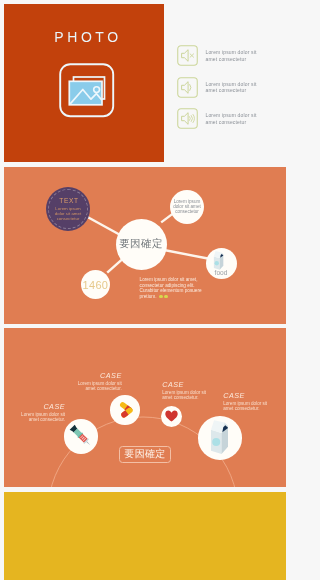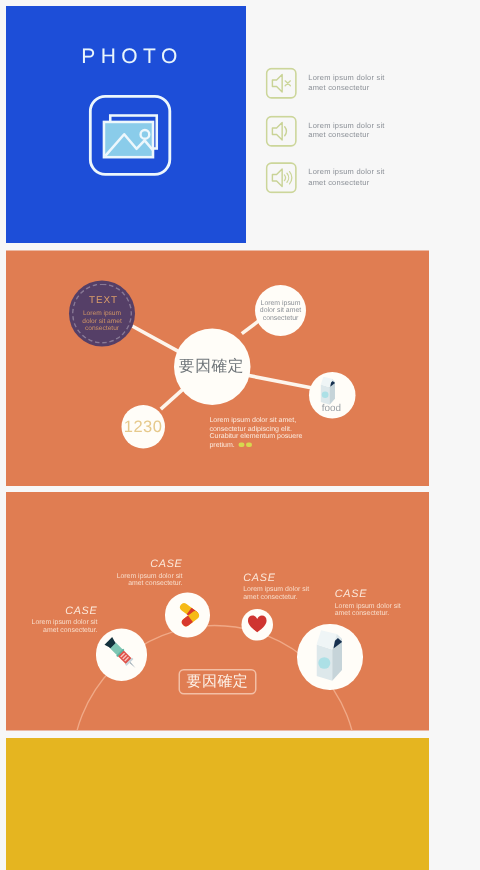--- a/index.html
+++ b/index.html
@@ -1,19 +1,19 @@
 <!DOCTYPE html>
 <html><head>
 <meta charset="utf-8">
 <style>
   html,body{margin:0;padding:0;}
   body{width:290px;height:580px;background:#f7f7f7;font-family:"Liberation Sans",sans-serif;overflow:hidden;}
   .slide{position:absolute;left:4px;width:282px;overflow:hidden;}
   #s1{top:4px;height:158px;background:#f7f7f7;}
-  .bluepanel{position:absolute;left:0;top:0;width:160px;height:205px;background:#1d4ed8;}
+  .bluepanel{position:absolute;left:0;top:0;width:160px;height:205px;background:#c2410c;}
   .photo-title{position:absolute;left:4px;top:25px;width:160px;text-align:center;color:#e9f5fb;font-size:14px;letter-spacing:3.6px;font-weight:400;}
   .photo-icon{position:absolute;left:54.6px;top:58.6px;}
   .audio-list{position:absolute;left:173px;top:41px;}
   .audio-row{display:flex;align-items:center;height:21px;margin-bottom:10.5px;}
   .audio-icon{width:21px;height:21px;flex:none;line-height:0;}
   .audio-text{margin-left:7.5px;font-size:5px;color:#8b9097;line-height:6.2px;letter-spacing:.15px;width:52px;}
   #s2{top:167px;height:157px;background:#e07d52;}
   .s2-lines{position:absolute;left:0;top:0;}
   .c-purple{position:absolute;left:41.5px;width:44px;height:44px;top:19.5px;border-radius:50%;background:#553f67;}
   .c-purple-dash{position:absolute;left:2.2px;top:2.2px;width:38.4px;height:38.4px;border-radius:50%;border:0.55px dashed rgba(255,255,255,0.3);}
@@ -125,21 +125,21 @@
         <polygon points="10.5,13 17,5.6 17,26.7 10.5,33.9" fill="#c6d4d9"></polygon>
         <polygon points="0,9.7 3.1,0.2 13.5,2.6 10.5,13" fill="#eff5f6"></polygon>
         <polygon points="10.5,13 13.5,2.6 17,5.6" fill="#dee8eb"></polygon>
         <polygon points="14.3,5.3 17.1,7.9 11.3,12.3 12.3,7.2" fill="#16304f"></polygon>
         <ellipse cx="5.2" cy="22" rx="4" ry="3.9" fill="#ace0e6"></ellipse>
       </svg>
     </span>
     <span class="food-lbl">food</span>
   </div>
   <div class="c-num">
-    <span>1230</span>
+    <span>1460</span>
   </div>
   <div class="s2-text">
     <span>Lorem ipsum dolor sit amet, consectetur adipiscing elit. Curabitur elementum posuere pretium.</span>
     <span class="dots"><i></i><i></i></span>
   </div>
 </div>
 <div class="slide" id="s3">
   <svg class="s3-arc" width="282" height="159">
     <circle cx="139" cy="184" r="95" fill="none" stroke="#f0a987" stroke-width="0.9"></circle>
   </svg>

